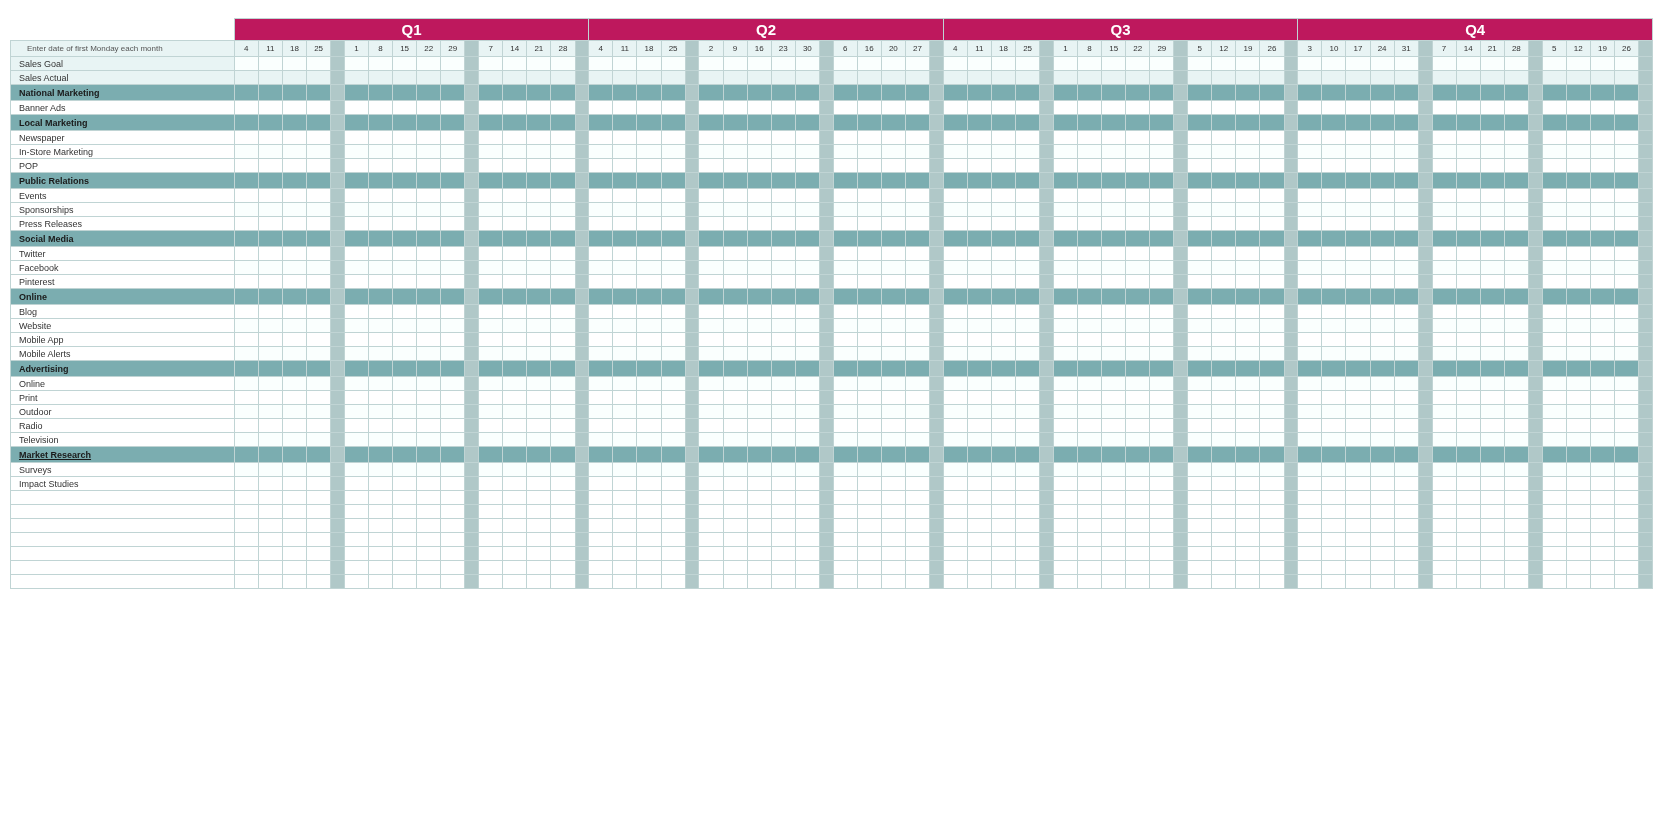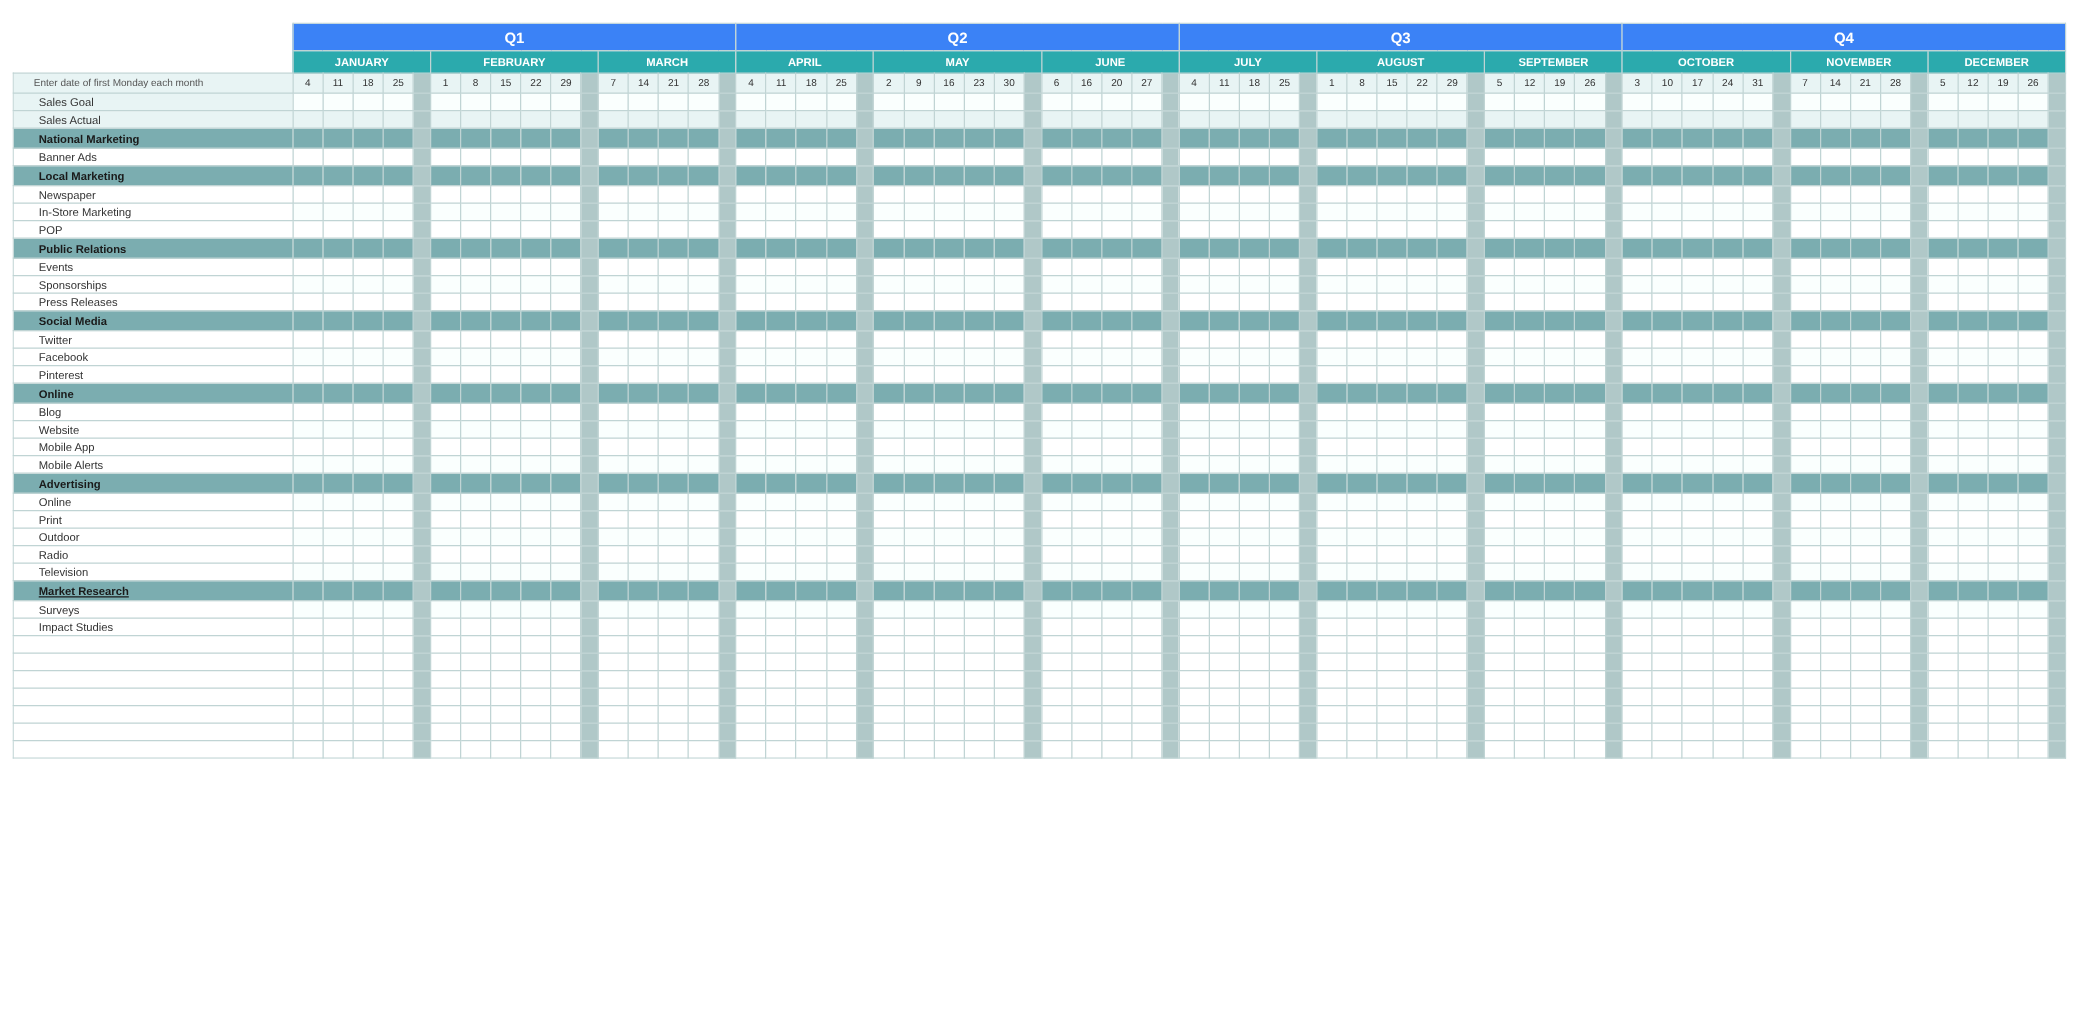--- a/index.html
+++ b/index.html
@@ -27,45 +27,45 @@
     }
     th, td {
       border: 1px solid #c0d4d4;
       padding: 0;
       text-align: center;
       white-space: nowrap;
       font-size: 9px;
     }
     
     .q-header {
-      background-color: #3b82f6;
+      background-color: #be185d;
       color: #fff;
       font-weight: bold;
-      font-size: 12px;
+      font-size: 15px;
       height: 22px;
     }
     
     .m-header {
       background-color: #2baaad;
       color: #fff;
       font-weight: bold;
       font-size: 9px;
       height: 18px;
     }
     
     .d-header {
       background-color: #e8f4f4;
       color: #333;
       font-size: 8px;
       height: 16px;
     }
     
     .row-label {
       text-align: left;
-      padding-left: 20px;
+      padding-left: 8px;
       font-size: 9px;
       min-width: 130px;
       max-width: 130px;
       width: 130px;
       white-space: nowrap;
       border: 1px solid #c0d4d4;
     }
     
     .cat-row td {
       background-color: #7badb0;
@@ -120,35 +120,20 @@
   <table id="main-table">
   <thead>
         <tr>
           <th class="row-label q-header" style="background:#fff;border:none;"></th>
           <th colspan="16" class="q-header">Q1</th>
           <th colspan="16" class="q-header">Q2</th>
           <th colspan="16" class="q-header">Q3</th>
           <th colspan="16" class="q-header">Q4</th>
         </tr>
         <tr>
-          <th class="row-label m-header" style="background:#fff;border:none;"></th>
-          <th colspan="5" class="m-header">JANUARY</th>
-          <th colspan="6" class="m-header">FEBRUARY</th>
-          <th colspan="5" class="m-header">MARCH</th>
-          <th colspan="5" class="m-header">APRIL</th>
-          <th colspan="6" class="m-header">MAY</th>
-          <th colspan="5" class="m-header">JUNE</th>
-          <th colspan="5" class="m-header">JULY</th>
-          <th colspan="6" class="m-header">AUGUST</th>
-          <th colspan="5" class="m-header">SEPTEMBER</th>
-          <th colspan="6" class="m-header">OCTOBER</th>
-          <th colspan="5" class="m-header">NOVEMBER</th>
-          <th colspan="5" class="m-header">DECEMBER</th>
-        </tr>
-        <tr>
           <td class="row-label instr-label d-header">Enter date of first Monday each month</td>
           <td class="day-cell d-header">4</td>
           <td class="day-cell d-header">11</td>
           <td class="day-cell d-header">18</td>
           <td class="day-cell d-header">25</td>
           <td class="day-cell d-header sep-cell"></td>
           <td class="day-cell d-header">1</td>
           <td class="day-cell d-header">8</td>
           <td class="day-cell d-header">15</td>
           <td class="day-cell d-header">22</td>

